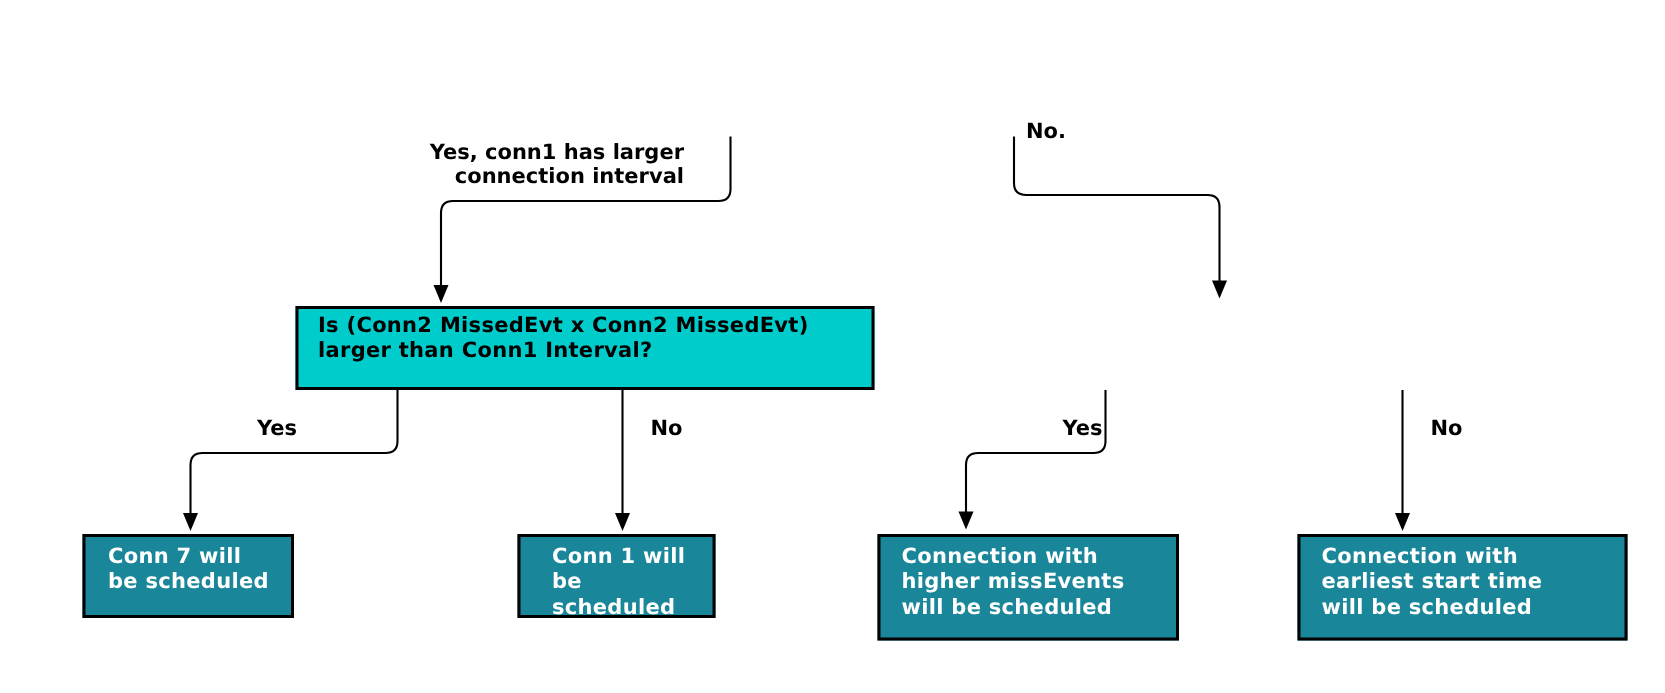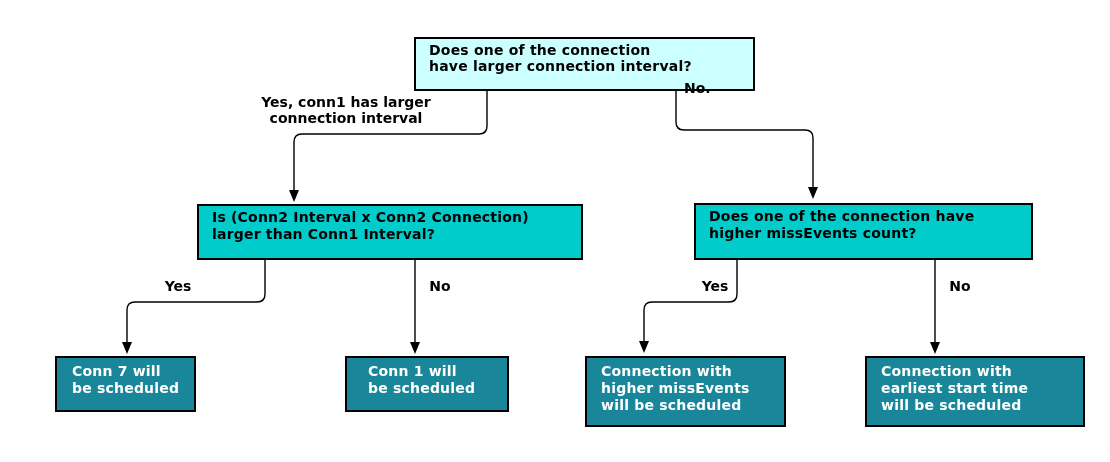--- a/index.html
+++ b/index.html
@@ -57,32 +57,32 @@
     padding: 3px 8px 0 13px;
   }
   .node.decision.left  { left: 197px; top: 204px; width: 386px; height: 56px; }
   .node.decision.right { left: 694px; top: 203px; width: 339px; height: 57px; }
   .node.outcome {
     background: var(--outcome-fill);
     color: var(--outcome-text);
     padding: 5px 6px 0 15px;
   }
   .node.outcome.o1 { left: 55px;  top: 356px; width: 141px; height: 56px; }
-  .node.outcome.o2 { left: 345px; top: 356px; width: 164px; height: 56px; padding-left: 21px; }
+  .node.outcome.o2 { left: 345px; top: 356px; width: 132px; height: 56px; padding-left: 21px; }
   .node.outcome.o3 { left: 585px; top: 356px; width: 201px; height: 71px; padding-left: 14px; }
   .node.outcome.o4 { left: 865px; top: 356px; width: 220px; height: 71px; padding-left: 14px; }
   .edge-label {
     position: absolute;
     font-weight: bold;
     font-size: 14px;
     line-height: 16px;
     color: var(--text);
     white-space: pre-line;
   }
-  .edge-label.center { text-align: center; }
+  .edge-label.center { text-align: right; }
   .lbl-root-yes { left: 236px; top: 94px;  width: 220px; }
   .lbl-root-no  { left: 684px; top: 80px; }
   .lbl-left-yes  { left: 158px; top: 278px; width: 40px; }
   .lbl-left-no   { left: 425px; top: 278px; width: 30px; }
   .lbl-right-yes { left: 695px; top: 278px; width: 40px; }
   .lbl-right-no  { left: 945px; top: 278px; width: 30px; }
 </style>
 </head>
 <body>
 
@@ -96,31 +96,27 @@
     <path d="M265,260 L265,294 Q265,302 257,302 L135,302 Q127,302 127,310 L127,343"></path>
     <polygon points="122,342 132,342 127,354"></polygon>
     <path d="M415,260 L415,343"></path>
     <polygon points="410,342 420,342 415,354"></polygon>
     <path d="M737,260 L737,294 Q737,302 729,302 L652,302 Q644,302 644,310 L644,342"></path>
     <polygon points="639,341 649,341 644,353"></polygon>
     <path d="M935,260 L935,343"></path>
     <polygon points="930,342 940,342 935,354"></polygon>
   </svg>
 
-  <div class="node root">Does one of the connection
-have larger connection interval?</div>
 
   <div class="edge-label center lbl-root-yes">Yes, conn1 has larger
 connection interval</div>
   <div class="edge-label lbl-root-no">No.</div>
 
-  <div class="node decision left">Is (Conn2 Interval x Conn2 Connection)
+  <div class="node decision left">Is (Conn2 MissedEvt x Conn2 MissedEvt)
 larger than Conn1 Interval?</div>
-  <div class="node decision right">Does one of the connection have
-higher missEvents count?</div>
 
   <div class="edge-label center lbl-left-yes">Yes</div>
   <div class="edge-label center lbl-left-no">No</div>
   <div class="edge-label center lbl-right-yes">Yes</div>
   <div class="edge-label center lbl-right-no">No</div>
 
   <div class="node outcome o1">Conn 7 will
 be scheduled</div>
   <div class="node outcome o2">Conn 1 will
 be scheduled</div>

